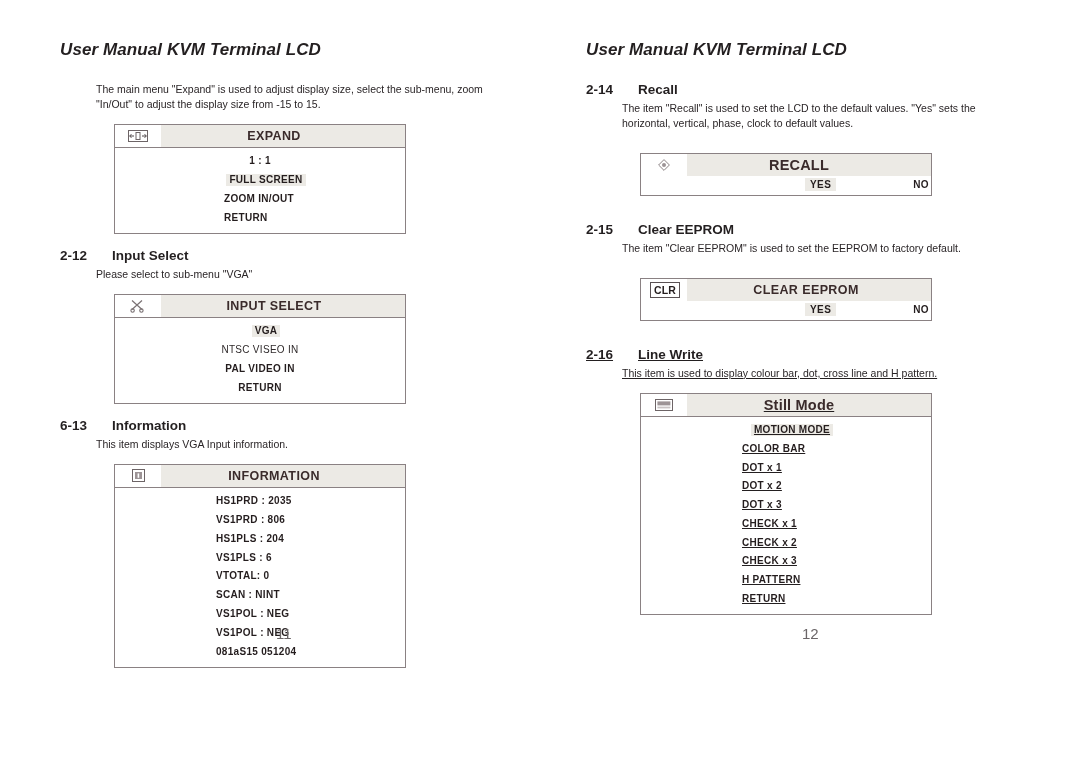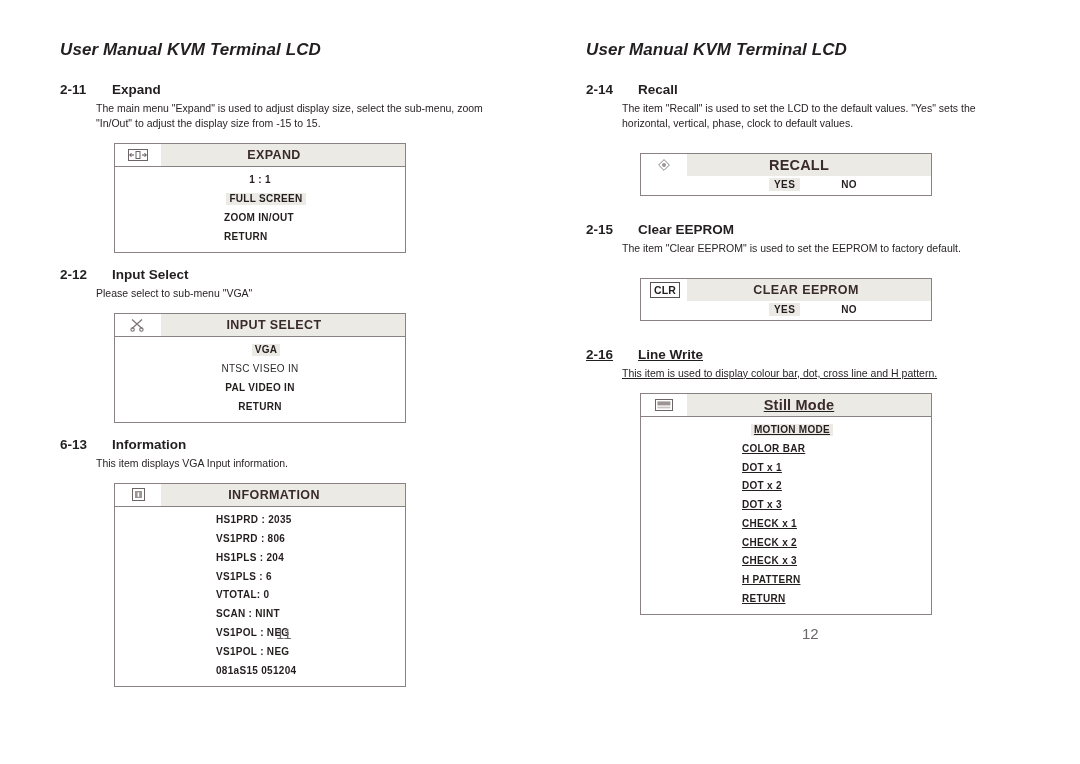--- a/index.html
+++ b/index.html
@@ -138,20 +138,21 @@
   .pos-col3   { padding-left: 120px; }
 
   
   .yesno {
     display: flex;
     font-size: 10px;
     font-weight: bold;
     letter-spacing: 0.4px;
     padding: 2px 0 4px 0;
     color: #241d1e;
+    gap: 36px;
   }
   .yesno .spacer { flex: 0 0 128px; }
   .yesno .yes { padding: 1px 5px; background: #eceae5; }
   .yesno .no  { padding: 1px 5px; margin-left: 36px; }
 
   
   .ico {
     display: inline-block;
     line-height: 0;
   }
@@ -181,24 +182,20 @@
 </head>
 <body>
 
 <div class="page">
 
   <div class="column left">
 
     <div class="running-head">User Manual KVM Terminal LCD</div>
 
     <div class="section">
-      <div class="sec-head">
-        <span class="sec-num">2-11</span>
-        <span class="sec-title">Expand</span>
-      </div>
       <p class="sec-body">The main menu "Expand" is used to adjust display size, select the sub-menu, zoom  "In/Out" to adjust the display size from  -15 to 15.</p>
 
       <div class="osd left-box">
         <div class="osd-title-row">
           <div class="osd-icon-cell">
             <span class="ico">
               <svg width="20" height="12" viewBox="0 0 20 12">
                 <rect x="0.5" y="0.5" width="19" height="11" fill="#ffffff" stroke="#6d6466"></rect>
                 <path d="M2 6 L6 6 M3.4 4.2 L1.6 6 L3.4 7.8" fill="none" stroke="#4a4244" stroke-width="1"></path>
                 <path d="M18 6 L14 6 M16.6 4.2 L18.4 6 L16.6 7.8" fill="none" stroke="#4a4244" stroke-width="1"></path>

